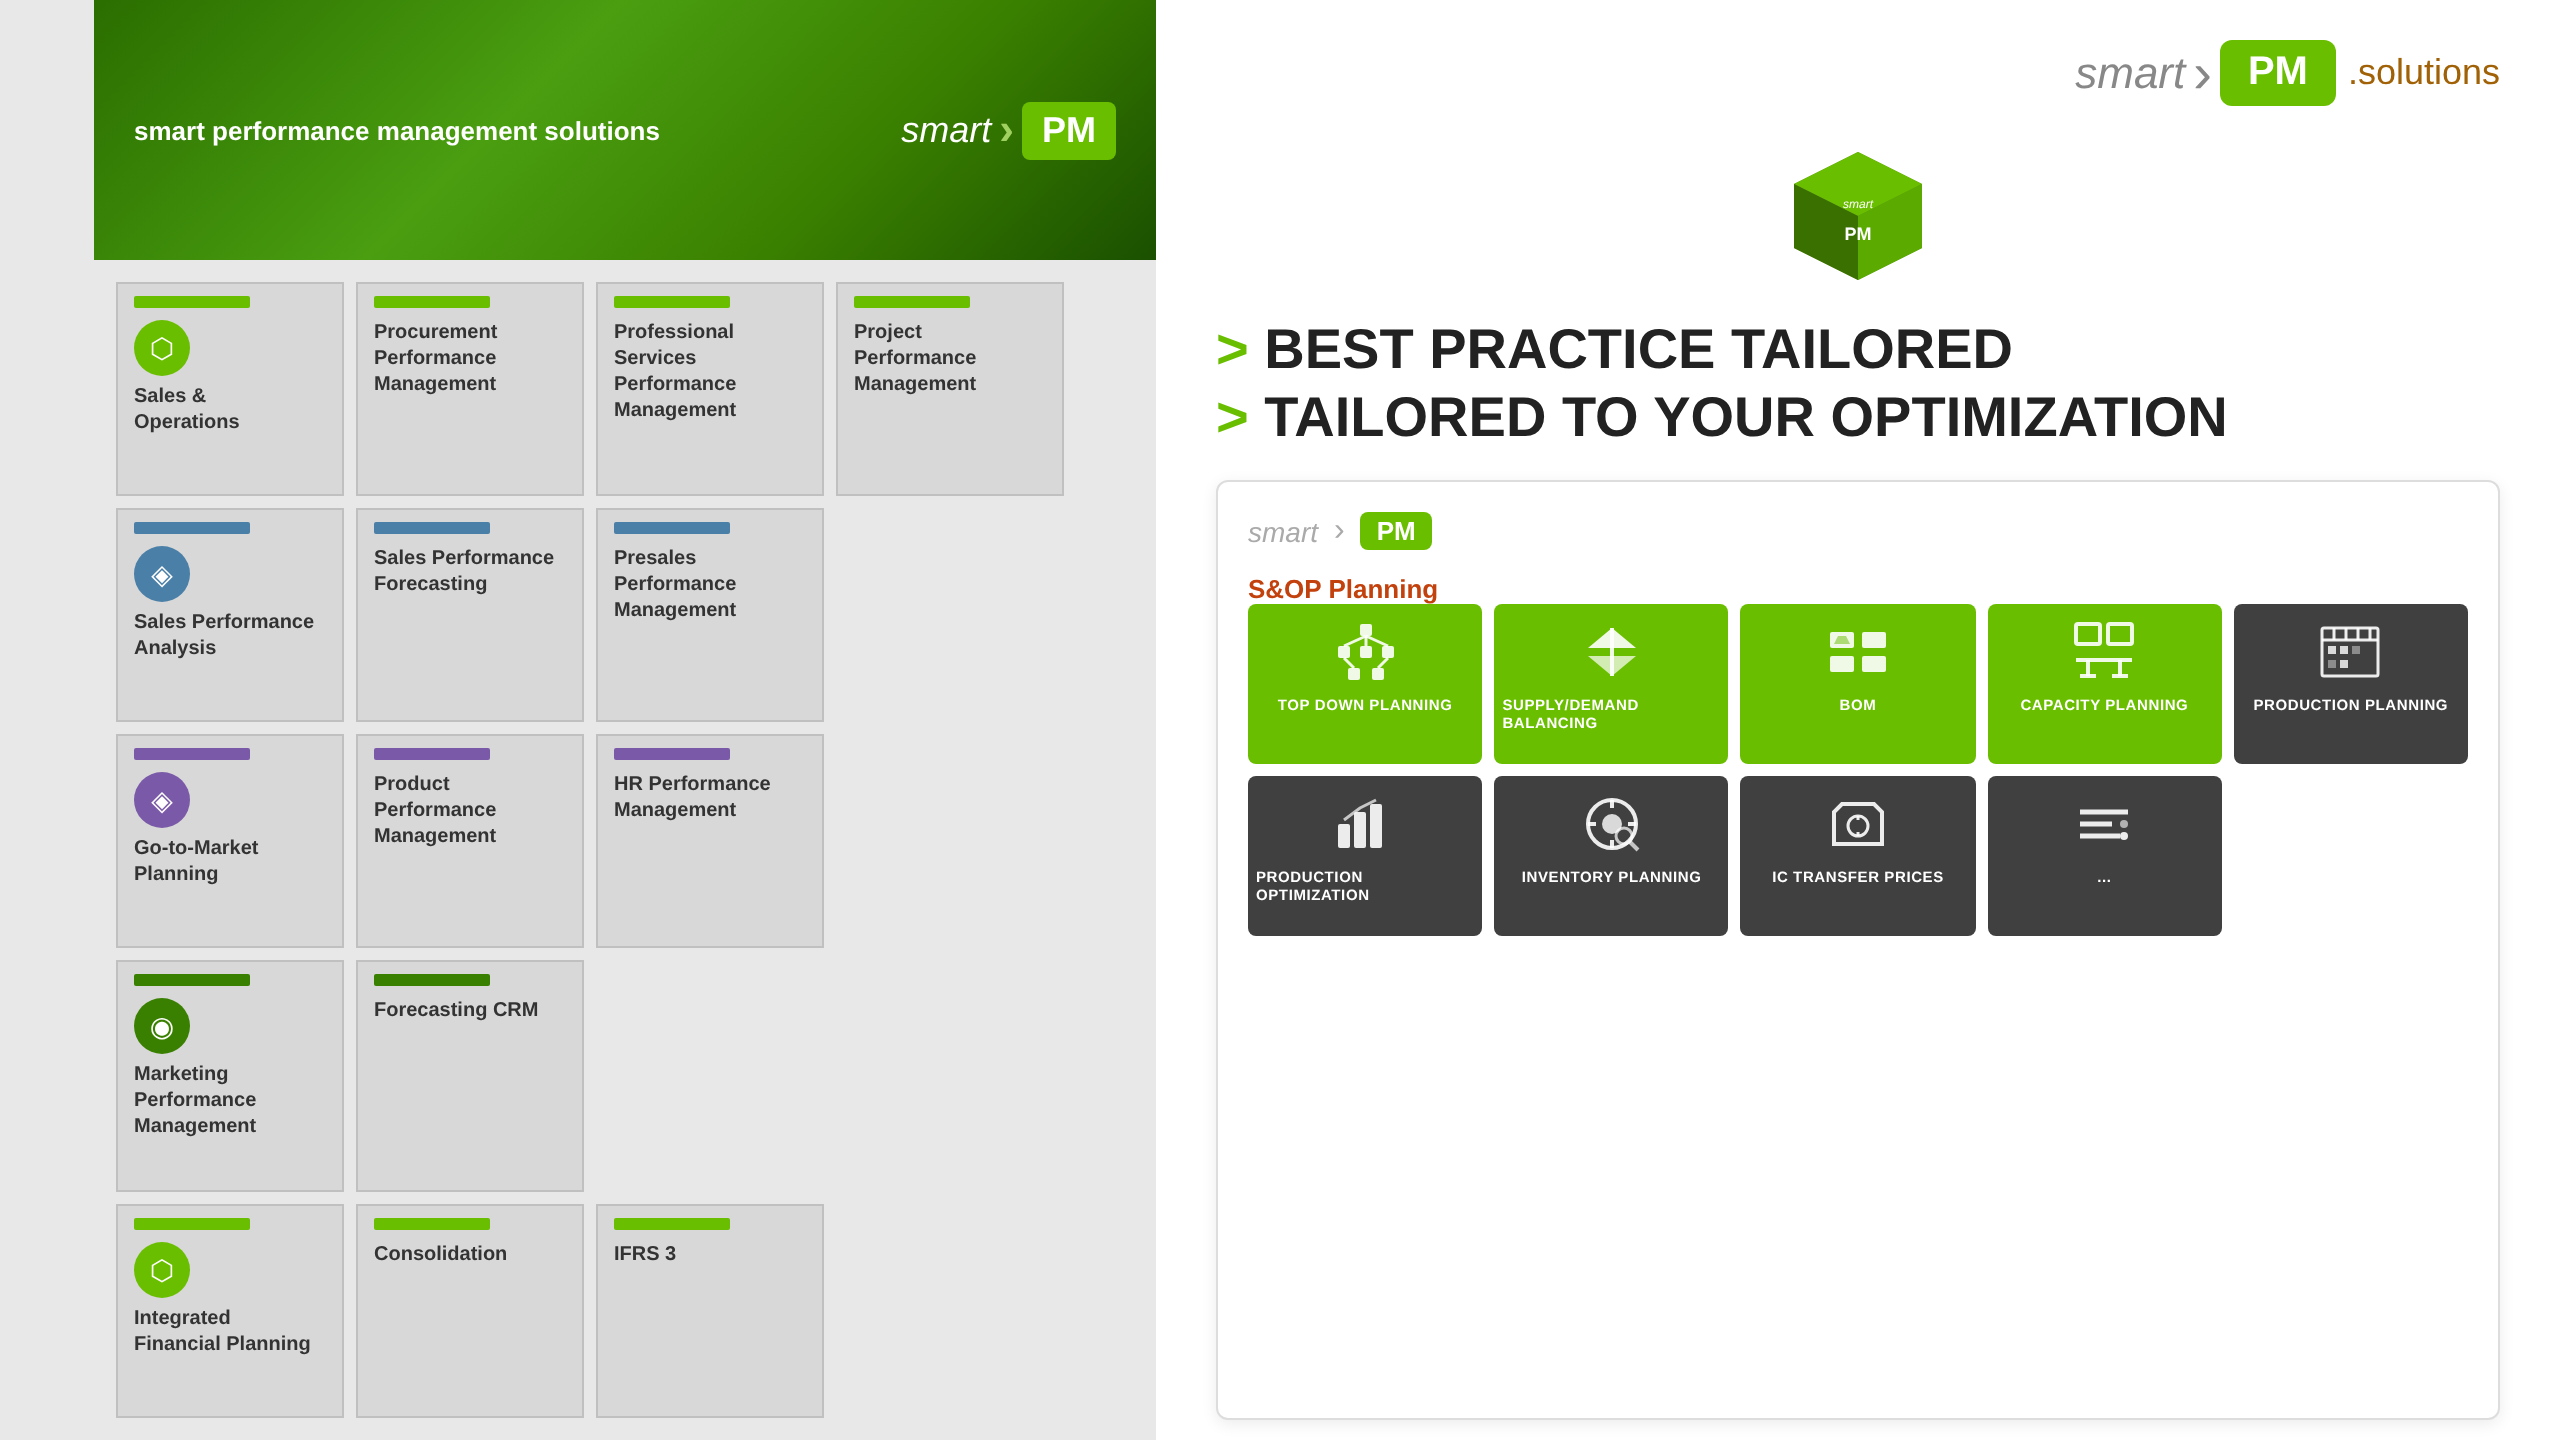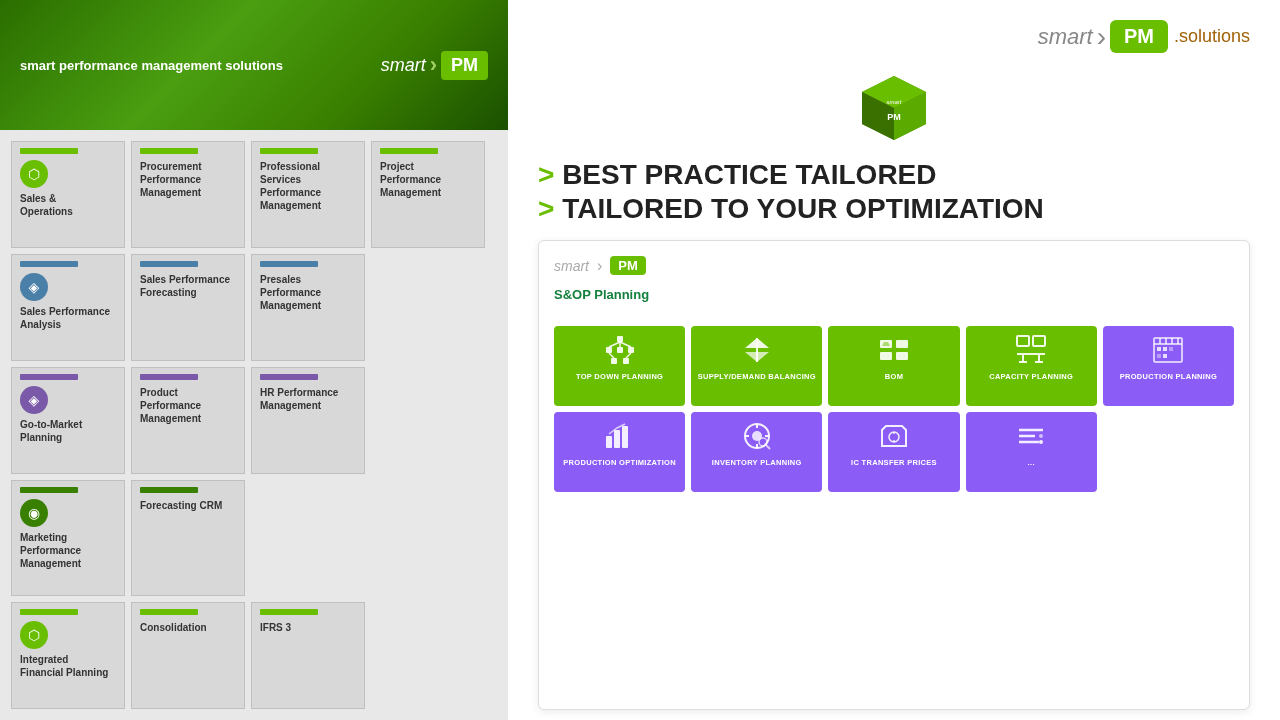--- a/index.html
+++ b/index.html
@@ -7,25 +7,26 @@
       font-family: Arial, sans-serif;
       background: #f0f0f0;
       width: 1280px;
       height: 720px;
       overflow: hidden;
       display: flex;
     }
 
     
     .left-panel {
-      width: 508px;
+      width: 578px;
       flex-shrink: 0;
       background: #e8e8e8;
       display: flex;
       flex-direction: column;
+      padding-left: 47px;
     }
 
     .banner {
       background: linear-gradient(135deg, #2a6e00 0%, #4a9e10 40%, #3a8000 70%, #1a5000 100%);
       height: 130px;
       display: flex;
       align-items: center;
       padding: 0 20px;
       position: relative;
       overflow: hidden;
@@ -226,57 +227,57 @@
     .sop-logo-pm {
       background: #6abe00;
       color: white;
       font-weight: bold;
       font-size: 13px;
       padding: 2px 8px;
       border-radius: 4px;
     }
 
     .sop-title {
-      color: #15803d;
+      color: #c2410c;
       font-size: 13px;
       font-weight: bold;
-      margin-bottom: 24px;
+      margin-bottom: 0;
     }
 
     .sop-grid {
       display: grid;
       grid-template-columns: repeat(5, 1fr);
       gap: 6px;
     }
 
     .sop-tile {
       background: #6abe00;
       border-radius: 4px;
       padding: 8px 4px 6px 4px;
       display: flex;
       flex-direction: column;
       align-items: center;
       gap: 6px;
       min-height: 80px;
     }
 
     .sop-tile.light {
-      background: #8b5cf6;
+      background: #404040;
     }
 
     .sop-tile svg {
       width: 32px;
       height: 32px;
     }
 
     .sop-tile-label {
       color: white;
       font-size: 7.5px;
       font-weight: bold;
-      text-align: right;
+      text-align: left;
       text-transform: uppercase;
       letter-spacing: 0.3px;
     }
   </style>
 </head>
 <body>
 
 <div class="left-panel">
 
   <div class="banner">

